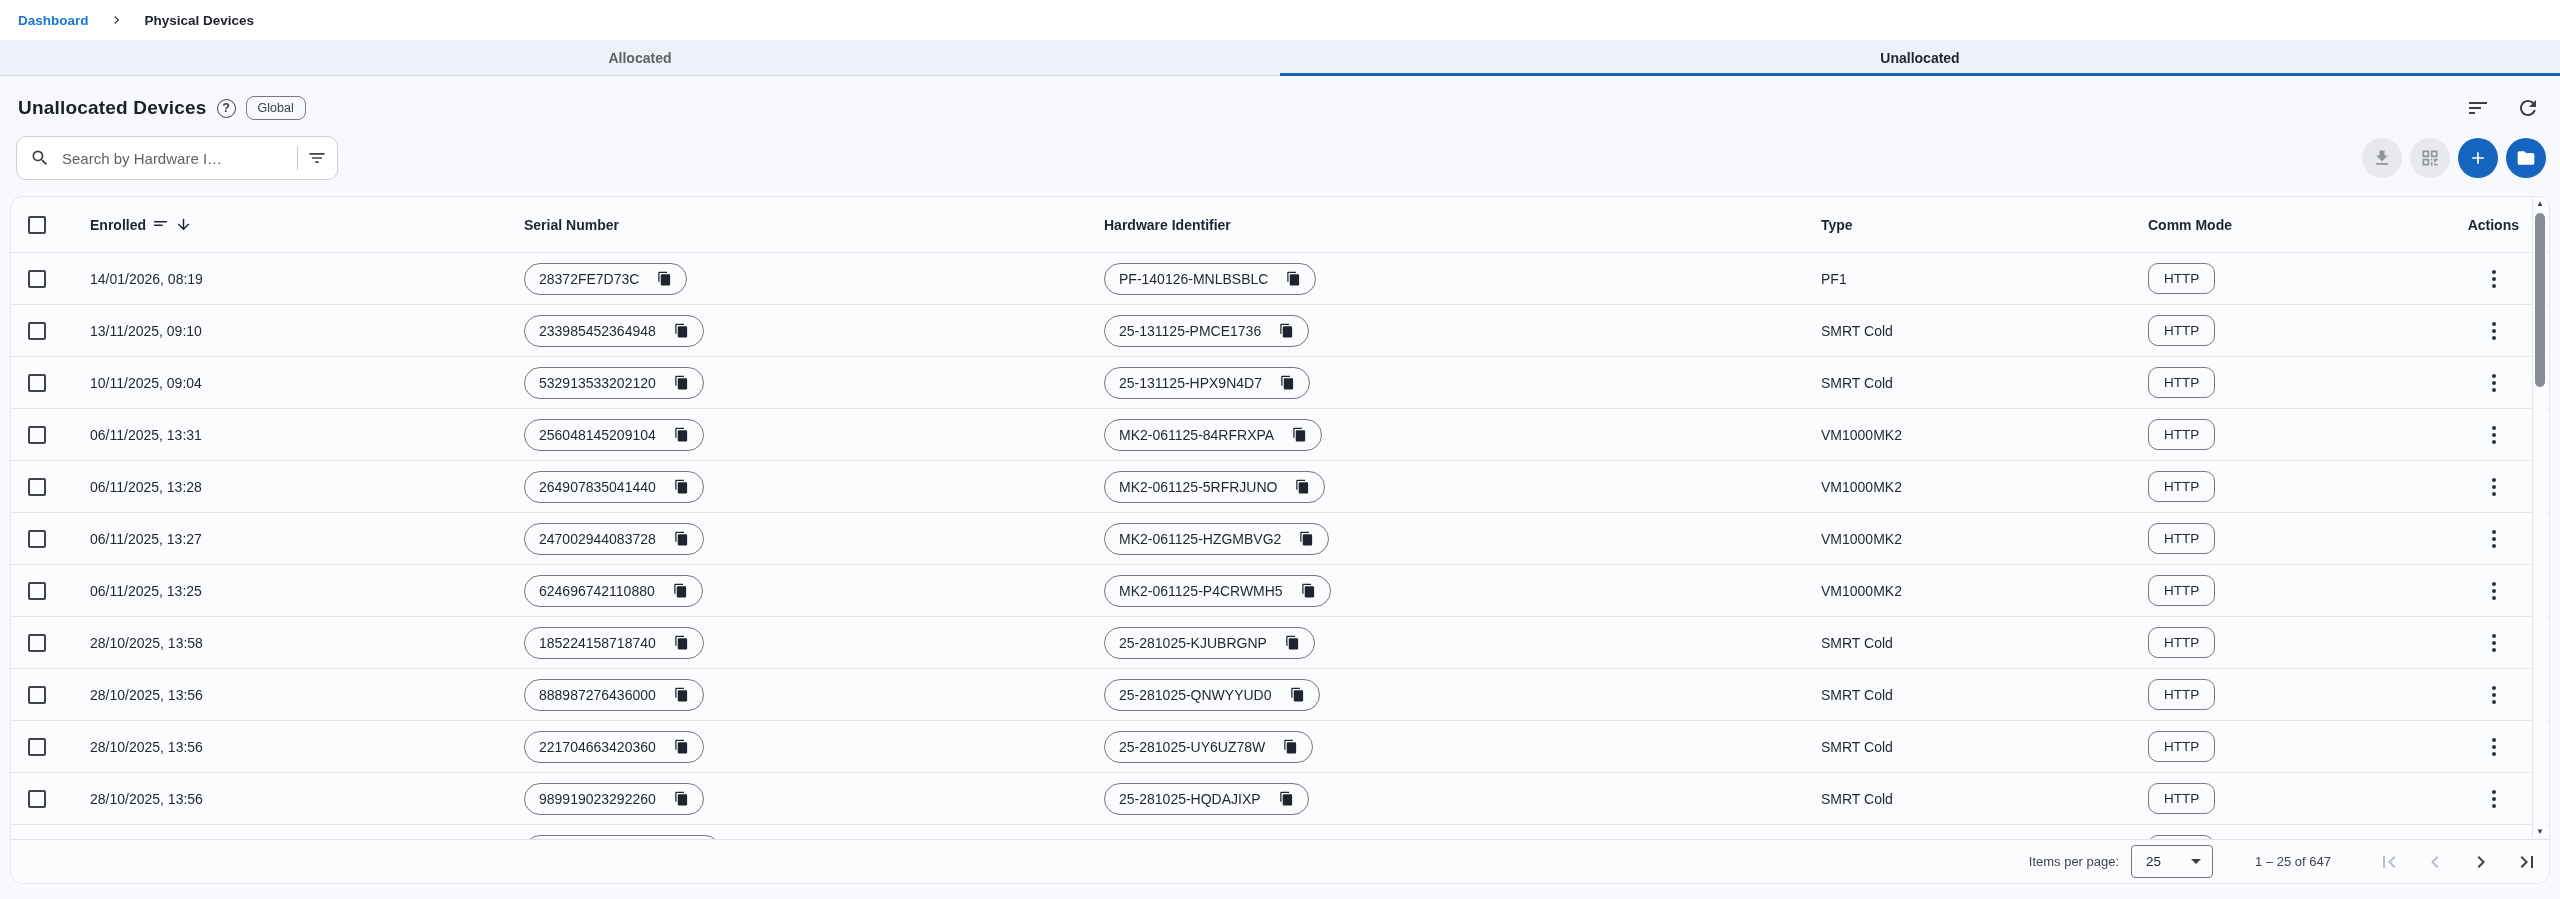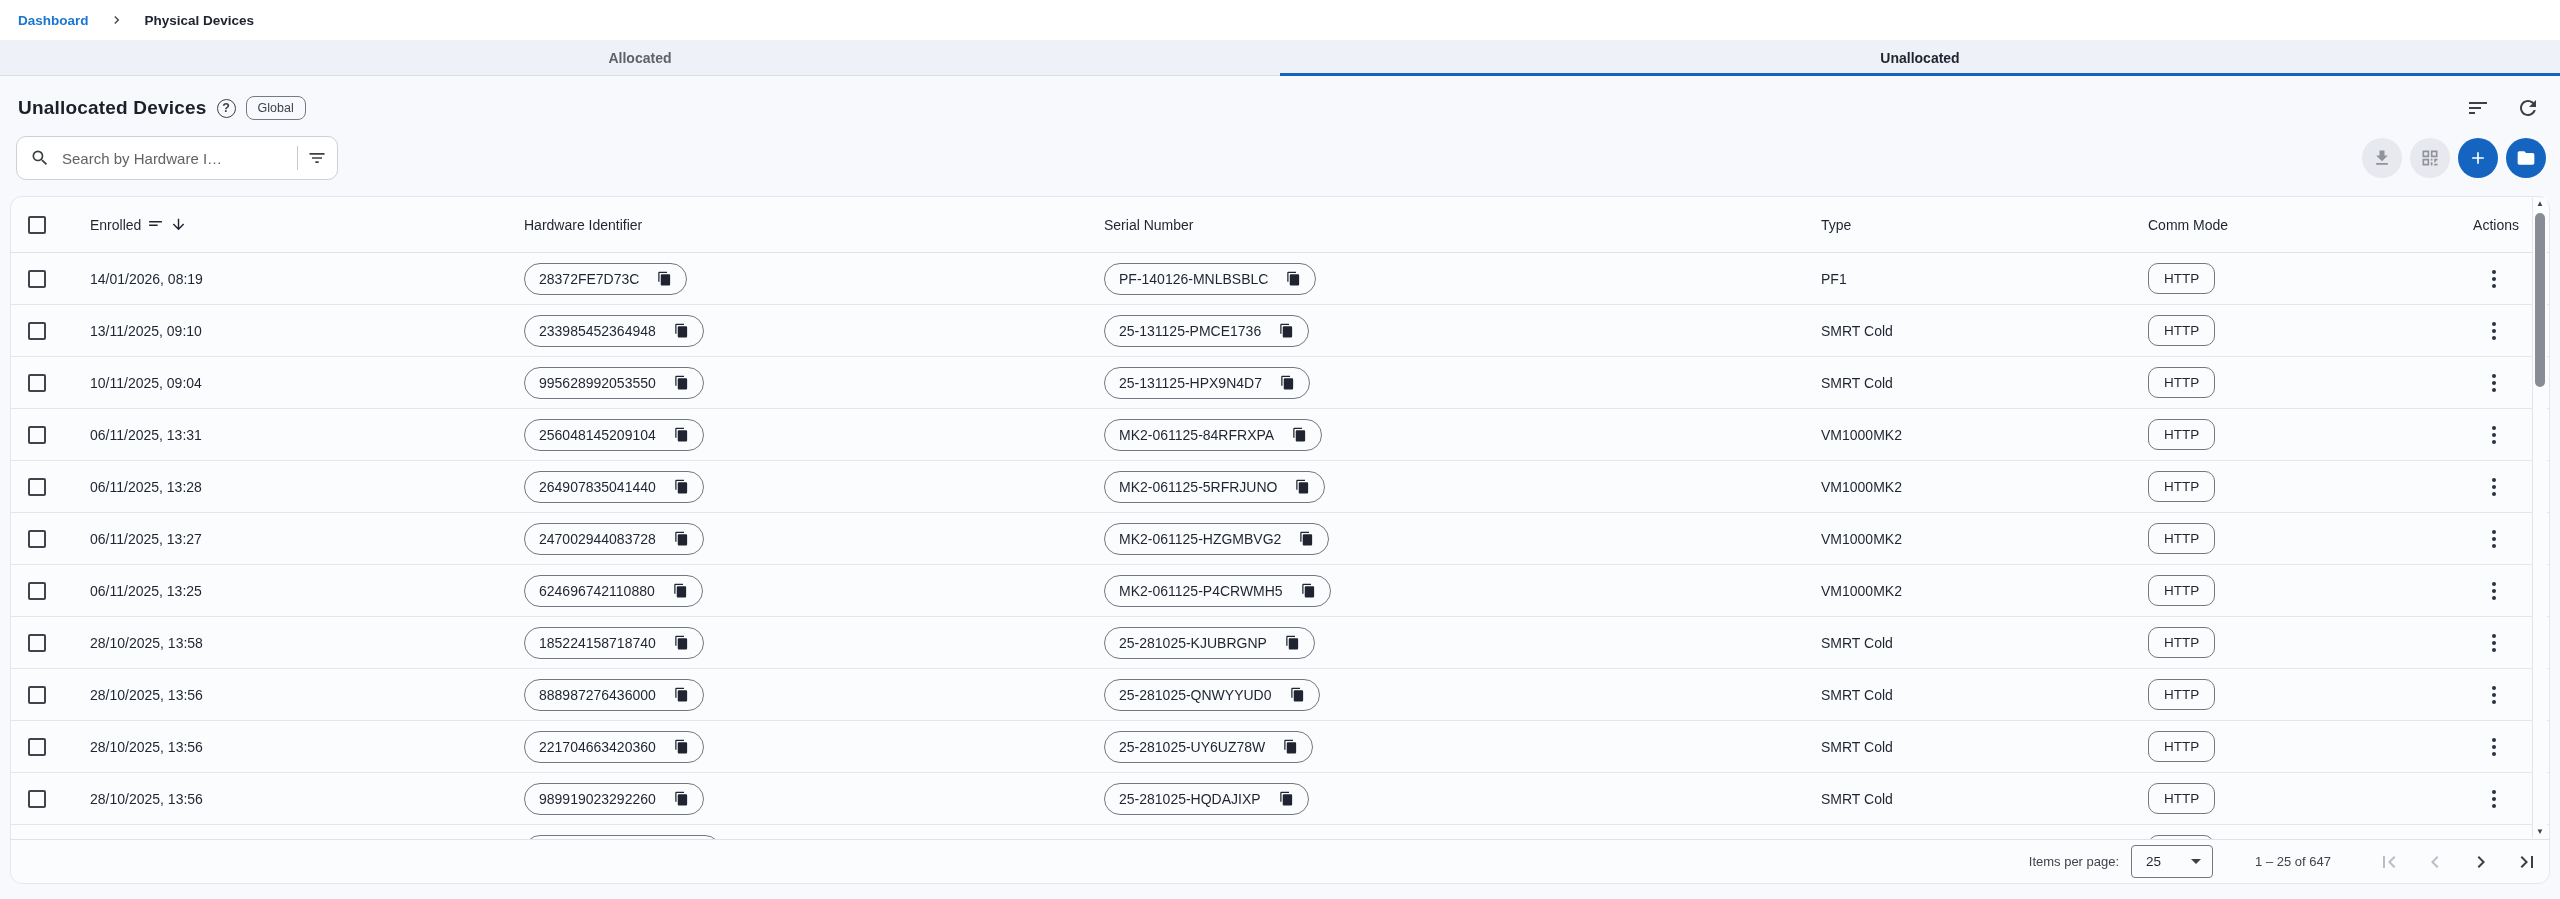--- a/index.html
+++ b/index.html
@@ -83,21 +83,21 @@
   .card {
     position: relative;
     margin: 14px 10px 0 10px; width: 2540px; height: 688px;
     background: #fbfcfe; border: 1px solid #e3e6ee; border-radius: 12px;
   }
   .grid {
     display: grid;
     grid-template-columns: 79px 434px 580px 717px 327px 250px 1fr;
     align-items: center;
   }
-  .thead { height: 56px; border-bottom: 1px solid #dfe2e9; font-weight: 400; font-size: 14px; color: #1f2430; }
+  .thead { height: 56px; border-bottom: 1px solid #dfe2e9; font-weight: 700; font-size: 14px; color: #1f2430; }
   .th-enrolled { display: flex; align-items: center; gap: 6px; }
   .th-enrolled .mini-ic { width: 17px; height: 17px; color: #1f2430; }
   .th-actions { justify-self: end; padding-right: 30px; }
   .tbody { height: 588px; overflow: hidden; }
   .row { height: 52px; border-bottom: 1px solid #e4e6ec; font-size: 14px; }
   .row.ghost { border-bottom: none; }
   .checkbox {
     width: 18px; height: 18px; margin-left: 17px;
     border: 2px solid #40434b; border-radius: 2px; background: transparent; cursor: pointer;
   }
@@ -239,22 +239,22 @@
     <span class="checkbox"></span>
     <span class="th-enrolled">
       <span>Enrolled</span>
       <svg class="mini-ic" viewBox="0 0 24 24" fill="currentColor">
           <path d="M3 7h18v2.2H3zM3 12h12v2.2H3z"></path>
         </svg>
       <svg class="mini-ic" viewBox="0 0 24 24" fill="currentColor">
           <path d="M11 4v12.17l-5.59-5.58L4 12l8 8 8-8-1.41-1.41L13 16.17V4z"></path>
         </svg>
     </span>
+    <span>Serial Number</span>
     <span>Hardware Identifier</span>
-    <span>Serial Number</span>
     <span>Type</span>
     <span>Comm Mode</span>
     <span class="th-actions">Actions</span>
   </div>
 
   <div class="tbody">
 
   <div class="row grid">
     <span class="checkbox"></span>
     <span class="cell-date">14/01/2026, 08:19</span>
@@ -300,21 +300,21 @@
           <i></i>
           <i></i>
           <i></i>
         </span>
   </div>
 
   <div class="row grid">
     <span class="checkbox"></span>
     <span class="cell-date">10/11/2025, 09:04</span>
     <span class="chip">
-      <span>995628992053550</span>
+      <span>532913533202120</span>
       <svg class="copy-ic" viewBox="0 0 24 24" fill="currentColor">
             <path d="M16 1H4c-1.1 0-2 .9-2 2v14h2V3h12V1zm3 4H8c-1.1 0-2 .9-2 2v14c0 1.1.9 2 2 2h11c1.1 0 2-.9 2-2V7c0-1.1-.9-2-2-2z"></path>
           </svg>
     </span>
     <span class="chip">
       <span>25-131125-HPX9N4D7</span>
       <svg class="copy-ic" viewBox="0 0 24 24" fill="currentColor">
             <path d="M16 1H4c-1.1 0-2 .9-2 2v14h2V3h12V1zm3 4H8c-1.1 0-2 .9-2 2v14c0 1.1.9 2 2 2h11c1.1 0 2-.9 2-2V7c0-1.1-.9-2-2-2z"></path>
           </svg>
     </span>

